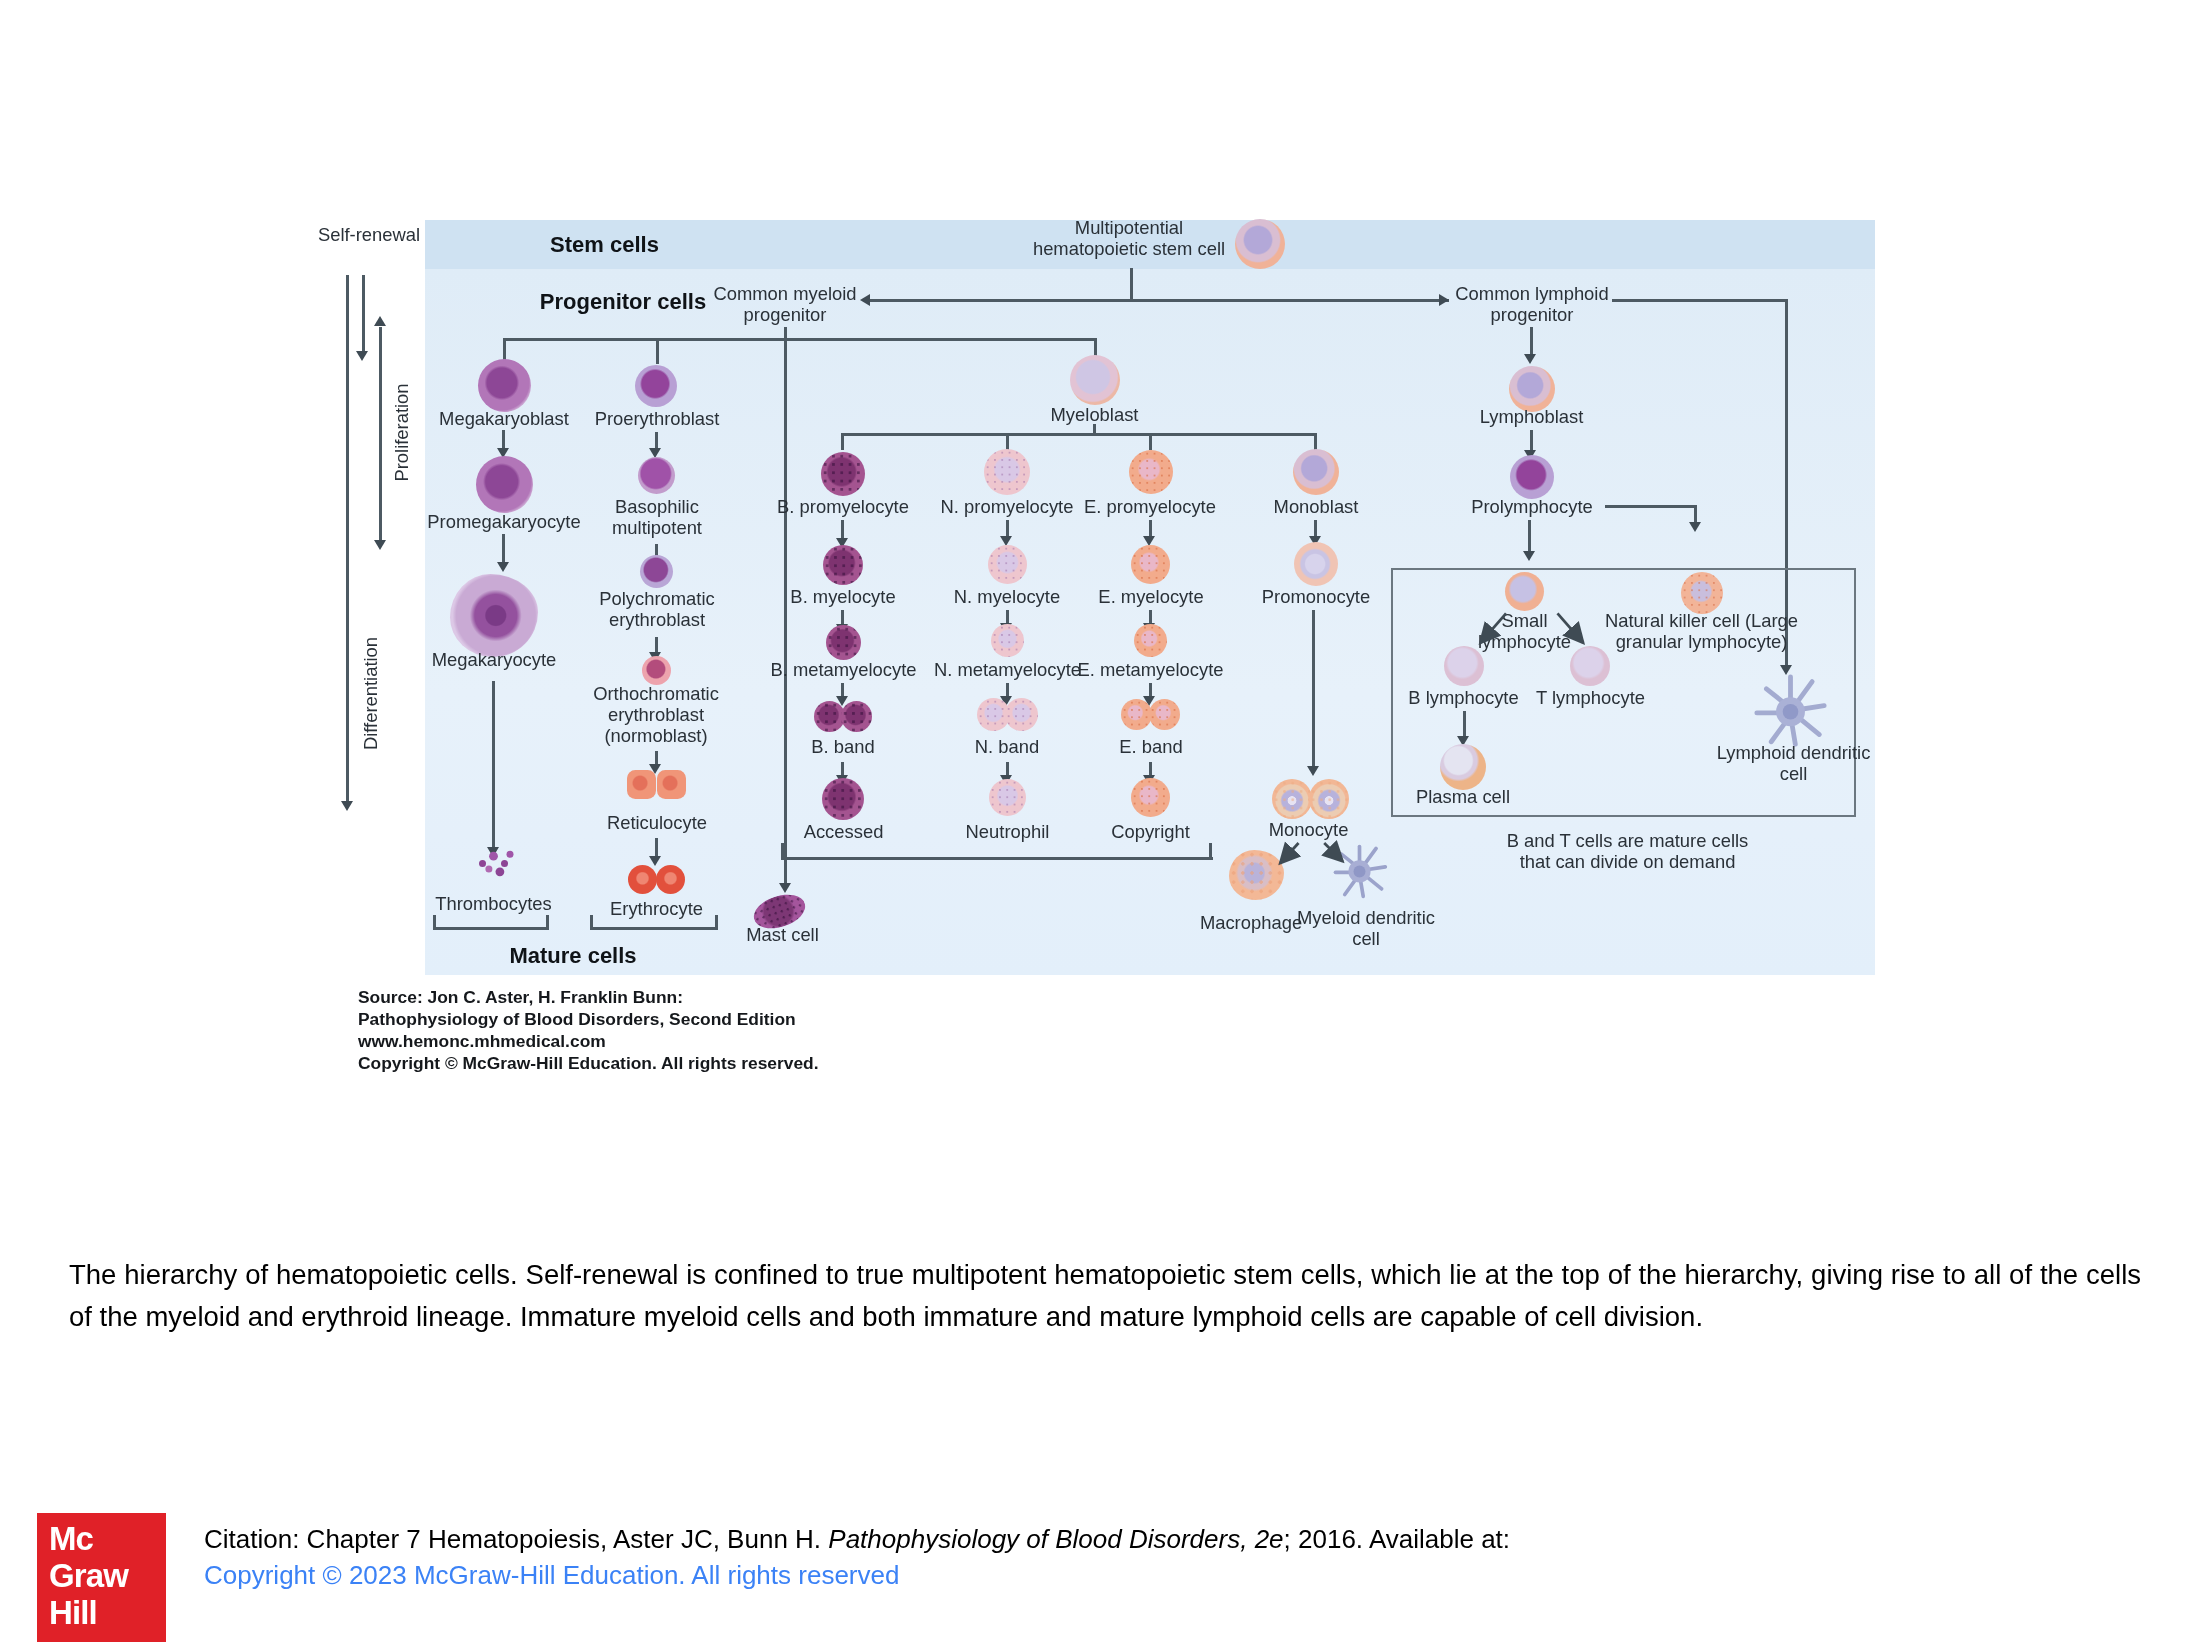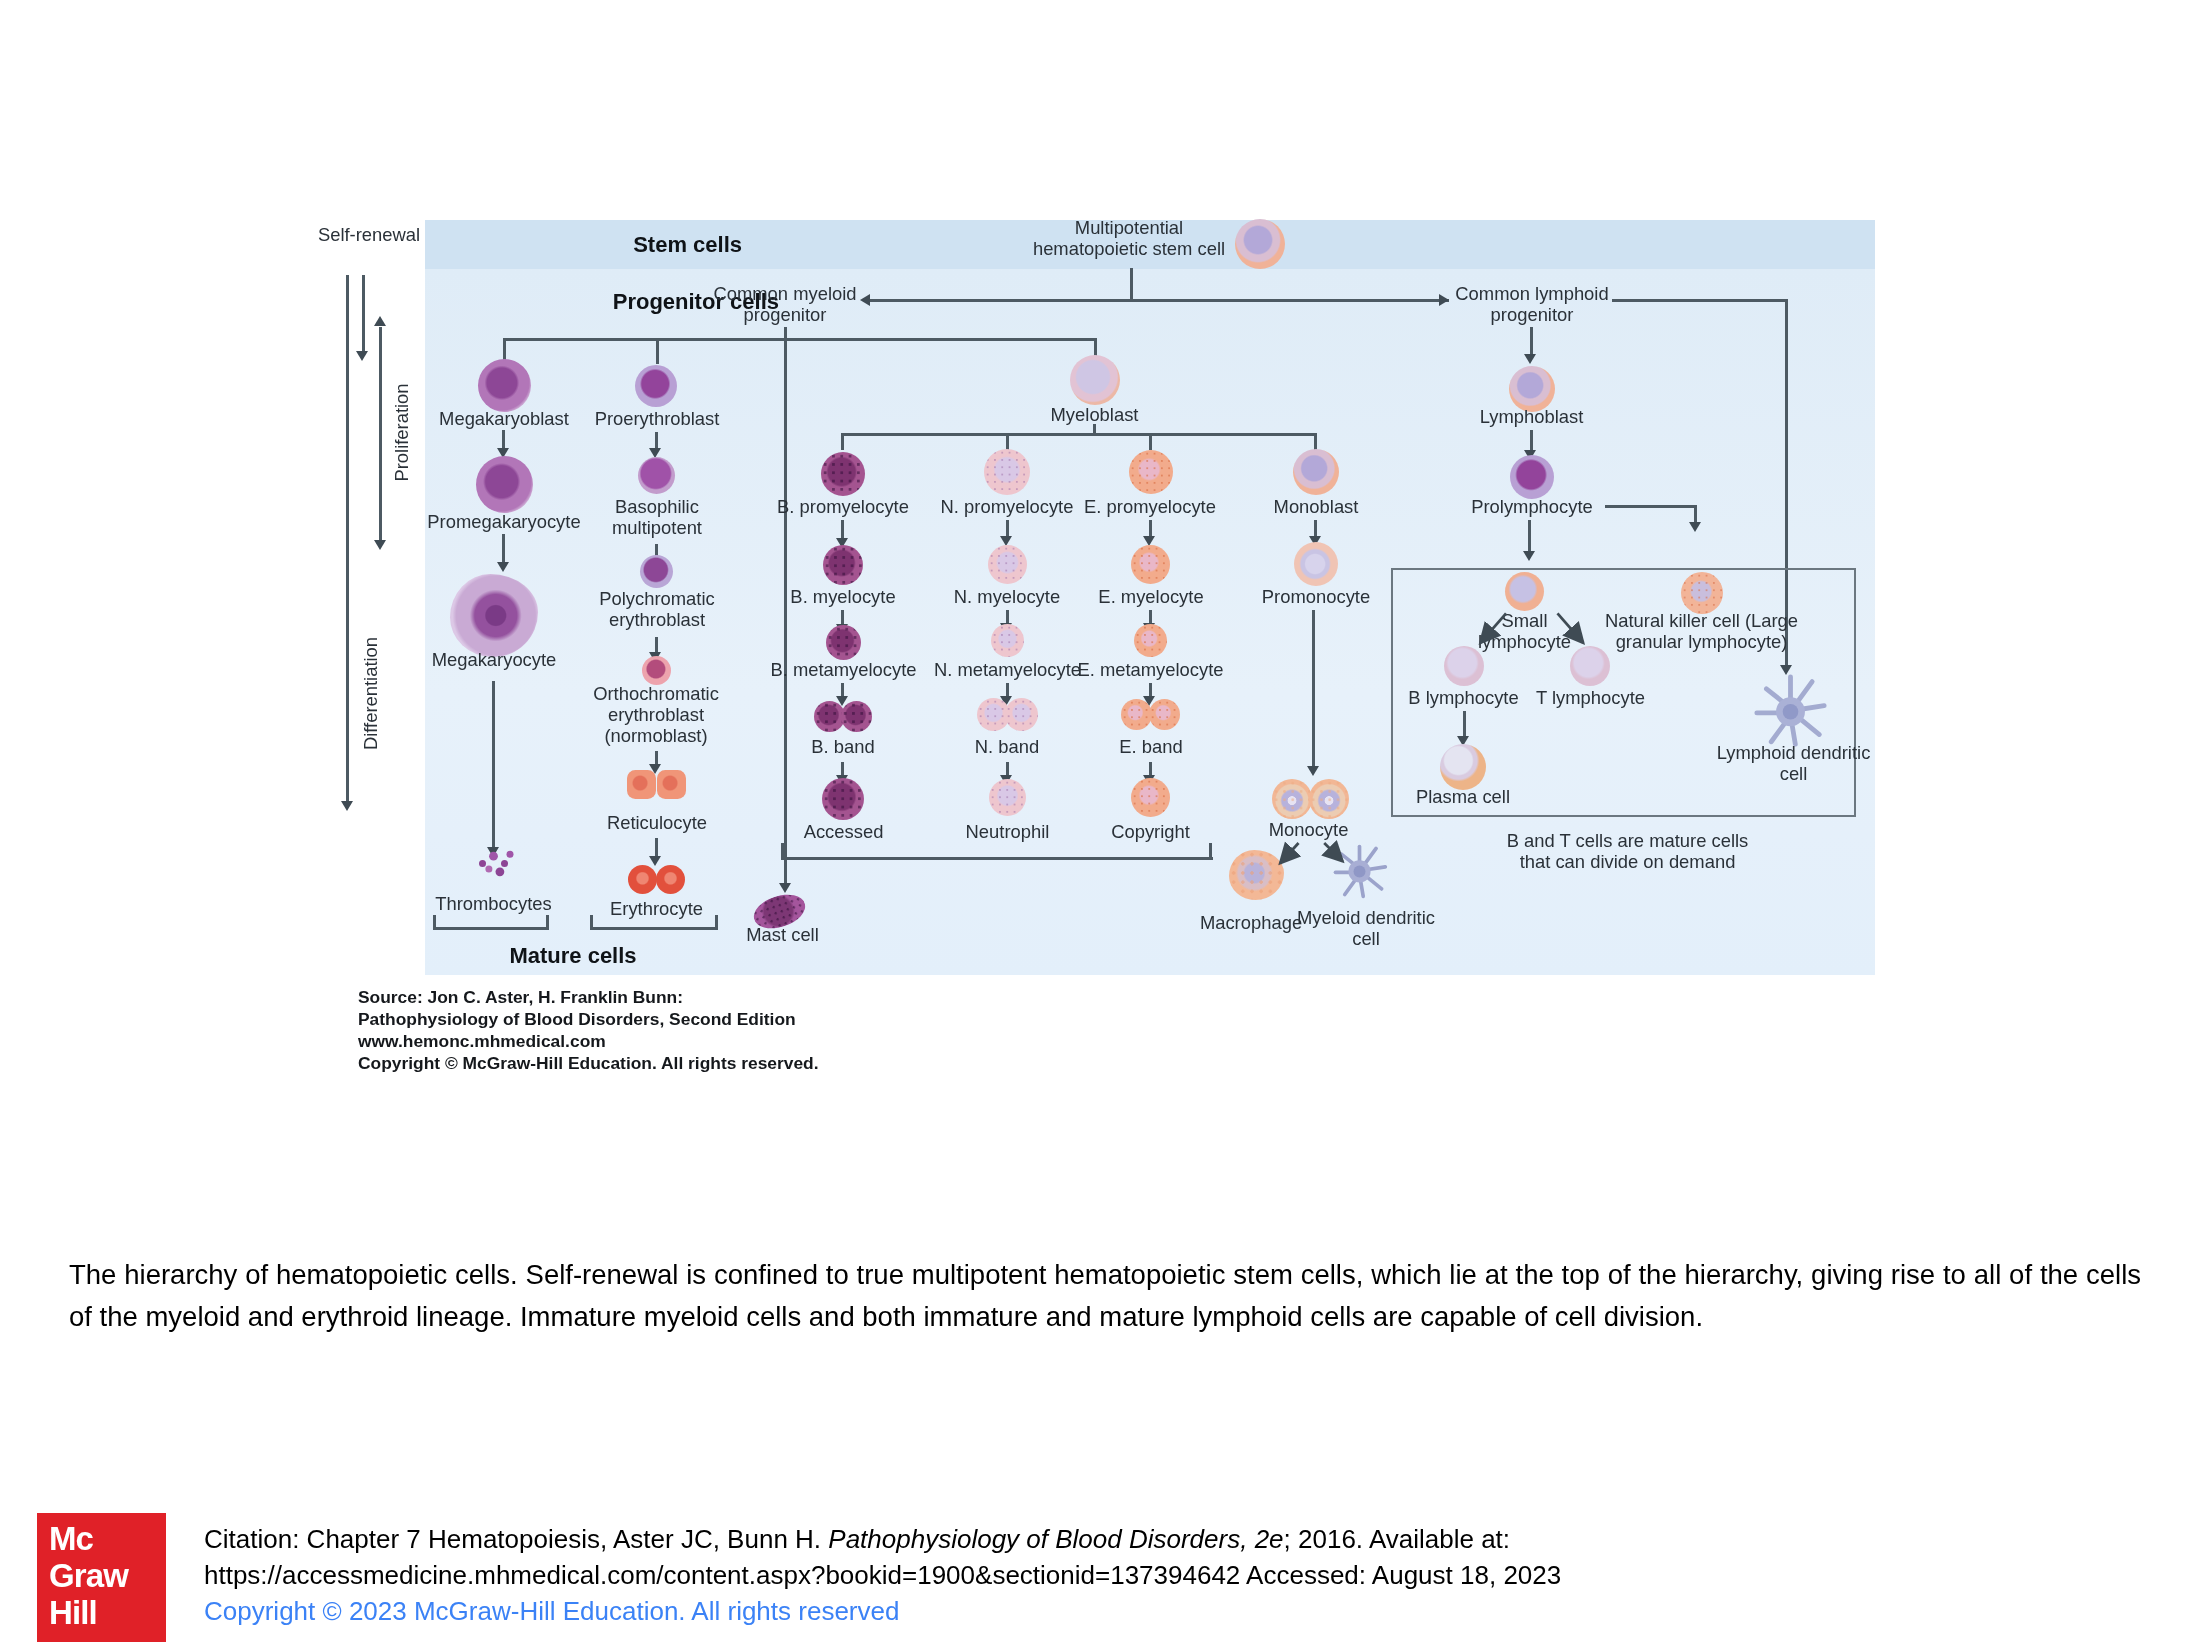--- a/index.html
+++ b/index.html
@@ -3,21 +3,21 @@
 <meta charset="utf-8">
 <style>
   html,body{margin:0;padding:0;background:#fff;}
   body{width:2204px;height:1653px;position:relative;font-family:"Liberation Sans",sans-serif;overflow:hidden;}
   .abs{position:absolute;}
   
   .panel-band{position:absolute;left:425px;top:220px;width:1450px;height:49px;background:#cfe2f2;}
   .panel-body{position:absolute;left:425px;top:269px;width:1450px;height:706px;background:linear-gradient(180deg,#dfecf7 0%,#e7f1fa 60%,#e3effa 100%);}
   
   .lbl{position:absolute;font-size:18.4px;line-height:21px;color:#2a3138;text-align:center;}
-  .lbl.left{text-align:right;}
+  .lbl.left{text-align:center;}
   .lbl.bold{font-weight:bold;font-size:22px;line-height:24px;color:#0f1317;}
   .rot{transform:rotate(-90deg);transform-origin:50% 50%;}
   
   .ln{position:absolute;background:#4d5a63;}
   .ah{position:absolute;width:0;height:0;border-style:solid;border-color:transparent;}
   .ah-d{border-width:10px 6.4px 0 6.4px;border-top-color:#3f4b54;}
   .ah-u{border-width:0 6.4px 10px 6.4px;border-bottom-color:#3f4b54;}
   .ah-l{border-width:6.4px 10px 6.4px 0;border-right-color:#3f4b54;}
   .ah-r{border-width:6.4px 0 6.4px 10px;border-left-color:#3f4b54;}
   
@@ -323,16 +323,15 @@
 
 <div class="caption">The hierarchy of hematopoietic cells. Self-renewal is confined to true multipotent hematopoietic stem cells, which lie at the top of the hierarchy, giving rise to all of the cells of the myeloid and erythroid lineage. Immature myeloid cells and both immature and mature lymphoid cells are capable of cell division.</div>
 
 <div class="logo">
   <div>Mc</div>
   <div>Graw</div>
   <div>Hill</div>
 </div>
 <div class="cite">
   <div><span>Citation: Chapter 7 Hematopoiesis, Aster JC, Bunn H. </span><i>Pathophysiology of Blood Disorders, 2e</i><span>; 2016. Available at:</span></div>
-  <div>https://accessmedicine.mhmedical.com/content.aspx?bookid=1900&amp;sectionid=137394642 Accessed: August 18, 2023</div>
   <div class="gray">Copyright © 2023 McGraw-Hill Education. All rights reserved</div>
 </div>
 
 
 </body></html>

